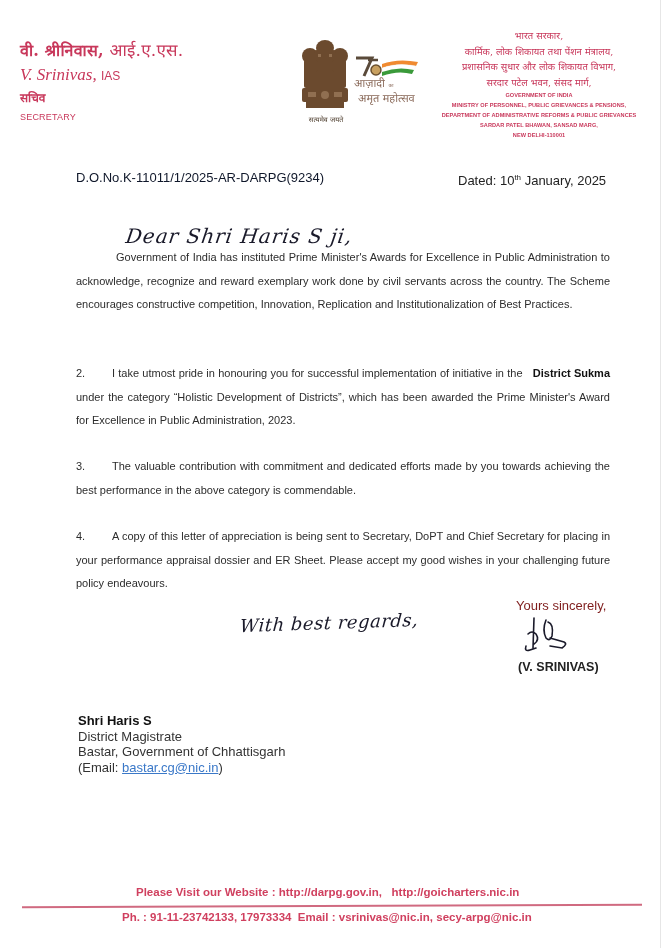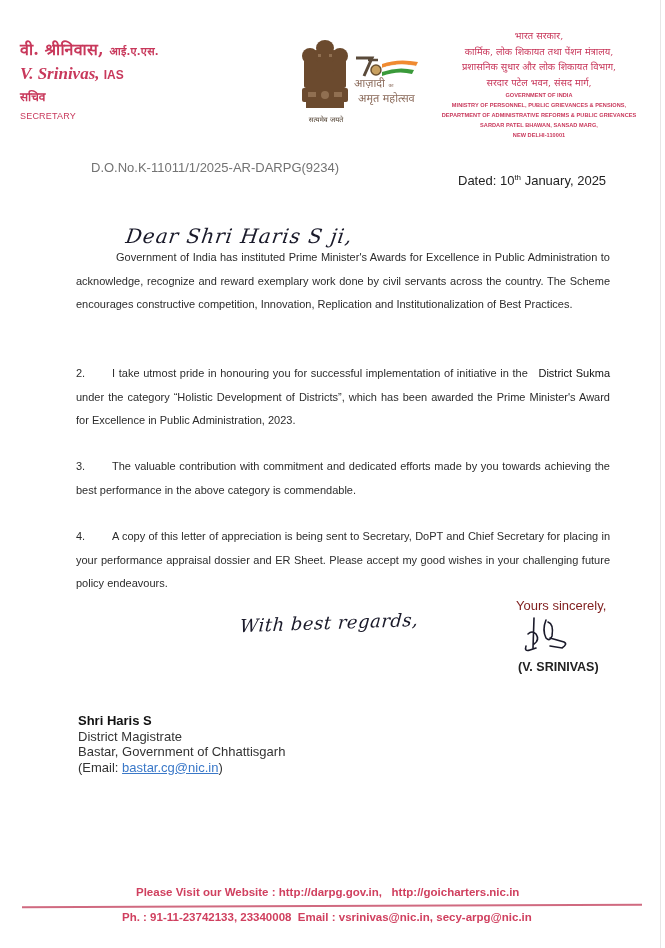--- a/index.html
+++ b/index.html
@@ -5,58 +5,58 @@
   * { box-sizing: border-box; margin: 0; padding: 0; }
   html, body { width: 665px; height: 948px; background: #ffffff; overflow: hidden; }
   body { position: relative; font-family: "Liberation Sans", "DejaVu Sans", sans-serif; color: #2a2a2a; }
 
   .page { position: absolute; left: 0; top: 0; width: 665px; height: 948px; background: #fff; }
   .page-edge { position: absolute; left: 660px; top: 0; width: 1px; height: 948px; background: #e6e6e6; }
 
   
   .hdr-left { position: absolute; left: 20px; top: 38px; color: #c8385b; }
   .hdr-left .name-hi { font-family: "DejaVu Serif", serif; font-size: 16px; font-weight: bold; letter-spacing: 0.2px; }
-  .hdr-left .name-hi .suffix { font-size: 11px; font-weight: bold; }
-  .hdr-left .name-en { font-family: "Liberation Serif", serif; font-style: italic; font-size: 17px; margin-top: 4px; font-weight: bold; }
+  .hdr-left .name-hi .suffix { font-size: 17px; font-weight: normal; }
+  .hdr-left .name-en { font-family: "Liberation Serif", serif; font-style: italic; font-size: 17px; margin-top: 4px; }
   .hdr-left .name-en .suffix { font-family: "Liberation Sans", sans-serif; font-style: normal; font-size: 12px; }
   .hdr-left .desig-hi { font-family: "DejaVu Serif", serif; font-size: 12px; font-weight: bold; margin-top: 4px; }
   .hdr-left .desig-en { font-size: 9px; margin-top: 6px; letter-spacing: 0.2px; }
 
   
   .emblem { position: absolute; left: 296px; top: 36px; width: 58px; height: 96px; }
   .emblem-caption { position: absolute; left: 296px; top: 115px; width: 60px; text-align: center; font-family: "DejaVu Serif", serif; font-size: 7px; color: #4a3a2a; }
   .azadi { position: absolute; left: 352px; top: 56px; width: 82px; height: 54px; }
   .azadi .l1 { position: absolute; left: 2px; top: 19px; font-family: "DejaVu Serif", serif; font-size: 11px; color: #8a6a5a; }
   .azadi .l1 small { font-size: 5px; }
   .azadi .l2 { position: absolute; left: 6px; top: 34px; font-family: "DejaVu Serif", serif; font-size: 11px; color: #8a6a5a; white-space: nowrap; }
 
   
   .hdr-right { position: absolute; left: 433px; top: 28px; width: 212px; text-align: center; color: #c8385b; }
   .hdr-right .hi { font-family: "DejaVu Serif", serif; font-size: 9.5px; line-height: 15.5px; white-space: nowrap; }
   .hdr-right .hi-bold { font-family: "DejaVu Sans", sans-serif; font-size: 10px; font-weight: bold; line-height: 14px; }
   .hdr-right .en { font-size: 5.6px; font-weight: bold; line-height: 10px; white-space: nowrap; letter-spacing: 0.05px; }
 
   
-  .ref { position: absolute; left: 76px; top: 160px; font-size: 13px; color: #737373; margin-left: 15px; }
+  .ref { position: absolute; left: 76px; top: 170px; font-size: 13px; color: #0f172a; }
   .dated { position: absolute; left: 458px; top: 173px; font-size: 13px; color: #222; }
   .dated sup { font-size: 8px; vertical-align: 5px; }
 
   
   .hand { font-family: "DejaVu Serif", serif; font-style: italic; color: #1a1a2a; position: absolute; }
   .salutation { left: 126px; top: 224px; font-size: 20px; letter-spacing: 1px; transform: skewX(-8deg); }
   .regards { left: 240px; top: 612px; font-size: 18px; letter-spacing: 0.5px; transform: rotate(-2deg) skewX(-6deg); }
 
   
   .para { position: absolute; left: 76px; width: 534px; font-size: 11px; line-height: 23.5px; color: #2c2c2c; text-align: justify; text-align-last: left; }
   .p1 { top: 246px; text-indent: 40px; }
   .p2 { top: 362px; }
   .p3 { top: 455px; }
   .p4 { top: 525px; }
   .num { display: inline-block; width: 36px; }
-  .bold { font-weight: normal; color: #111; padding-left: 7px; }
+  .bold { font-weight: bold; color: #111; padding-left: 7px; }
 
   
   .yours { position: absolute; left: 516px; top: 598px; font-size: 13px; color: #7f1d1d; }
   .signature { position: absolute; left: 520px; top: 612px; width: 60px; height: 44px; }
   .signame { position: absolute; left: 518px; top: 660px; font-size: 12.5px; font-weight: bold; color: #222; }
 
   
   .addr { position: absolute; left: 78px; top: 713px; font-size: 13px; line-height: 15.5px; color: #333; }
   .addr .n { font-weight: bold; color: #111; }
   .addr a { color: #3a78c8; text-decoration: underline; }
@@ -170,14 +170,14 @@
     <div>Bastar, Government of Chhattisgarh</div>
     <div>
       <span>(Email: </span><a>bastar.cg@nic.in</a><span>)</span>
     </div>
   </div>
 
   <div class="footer-web">
     <span class="inner" style="white-space: pre;">Please Visit our Website : http://darpg.gov.in,   http://goicharters.nic.in</span>
   </div>
   <div class="footer-line"></div>
-  <div class="footer-contact" style="white-space: pre;">Ph. : 91-11-23742133, 23340008  Email : vsrinivas@nic.in, secy-arpg@nic.in</div>
+  <div class="footer-contact" style="white-space: pre;">Ph. : 91-11-23742133, 17973334  Email : vsrinivas@nic.in, secy-arpg@nic.in</div>
 </div>
 
 </body></html>

